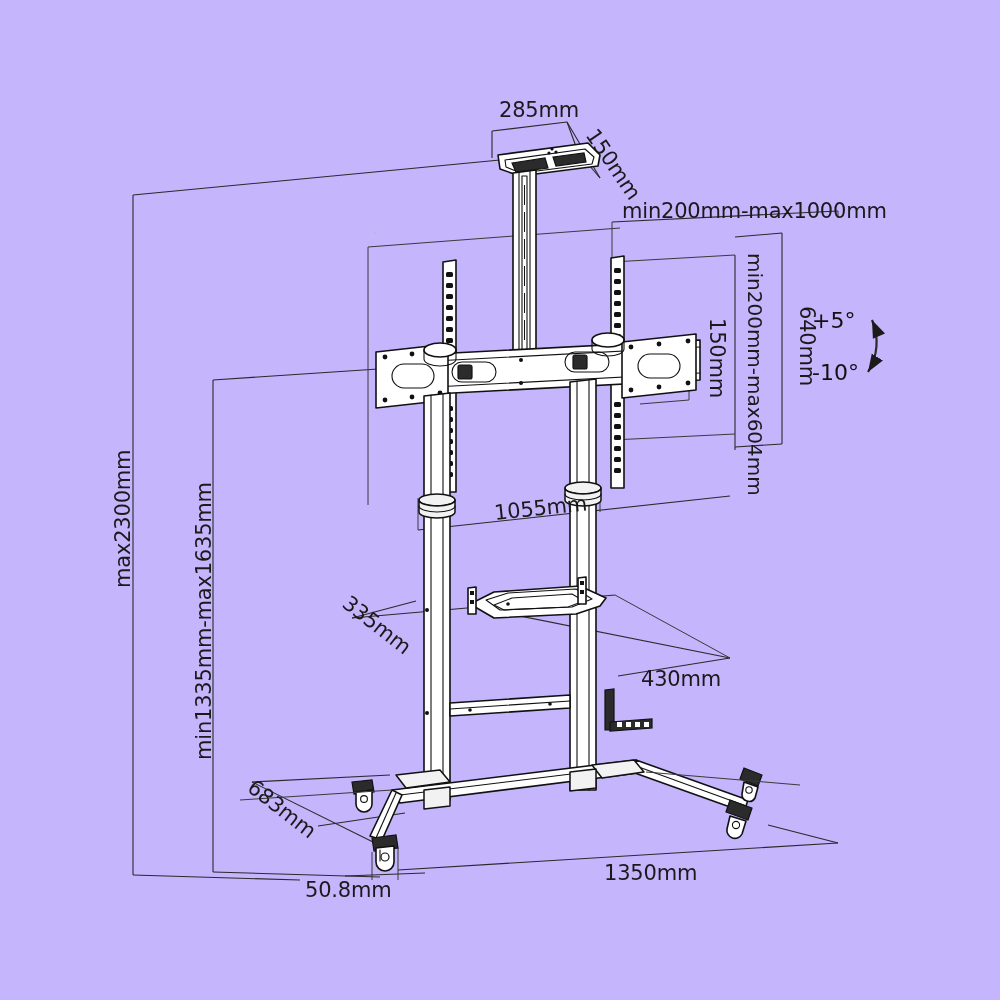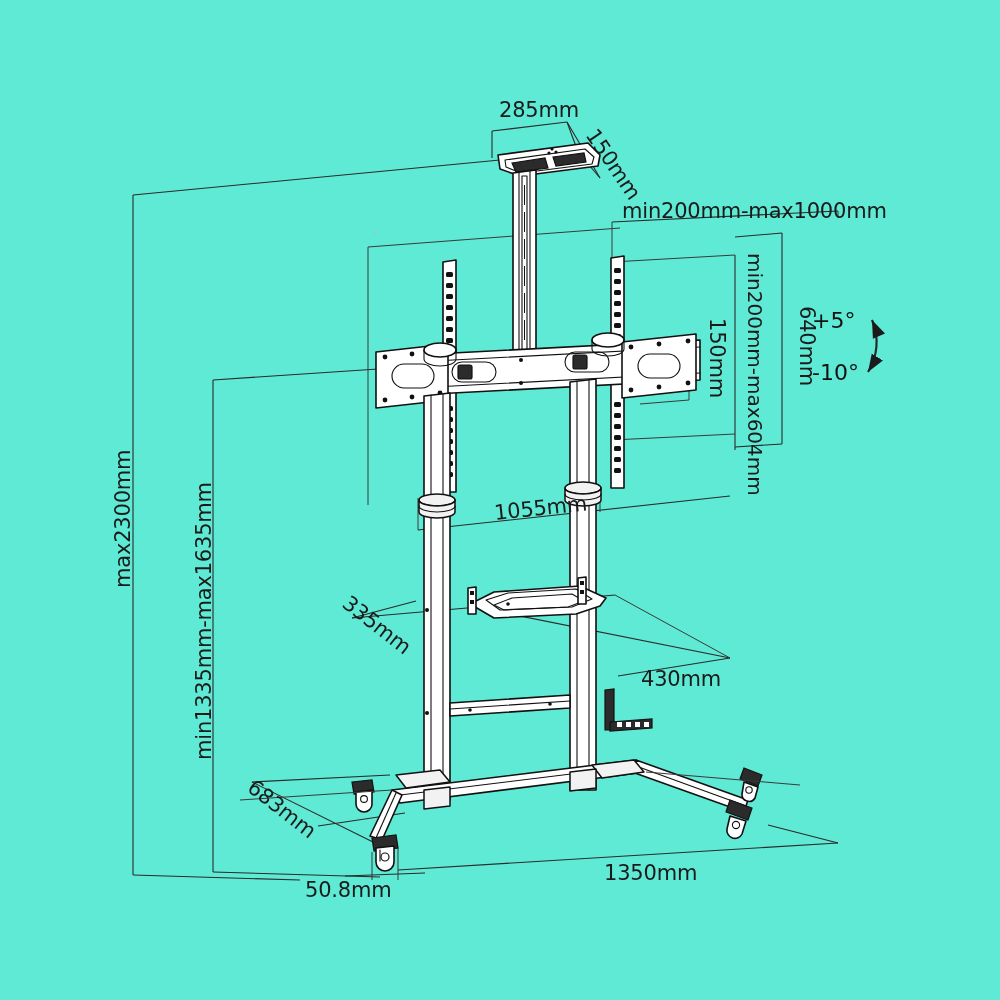--- a/index.html
+++ b/index.html
@@ -8,21 +8,21 @@
     padding: 0;
     background: #ffffff;
   }
   body {
     font-family: "DejaVu Sans", "Liberation Sans", sans-serif;
   }
   #stage {
     position: relative;
     width: 1000px;
     height: 1000px;
-    background: #5eead4;
+    background: #c4b5fd;
     overflow: hidden;
   }
   #stage svg {
     position: absolute;
     top: 0;
     left: 0;
     width: 1000px;
     height: 1000px;
   }
   .dim-text {

